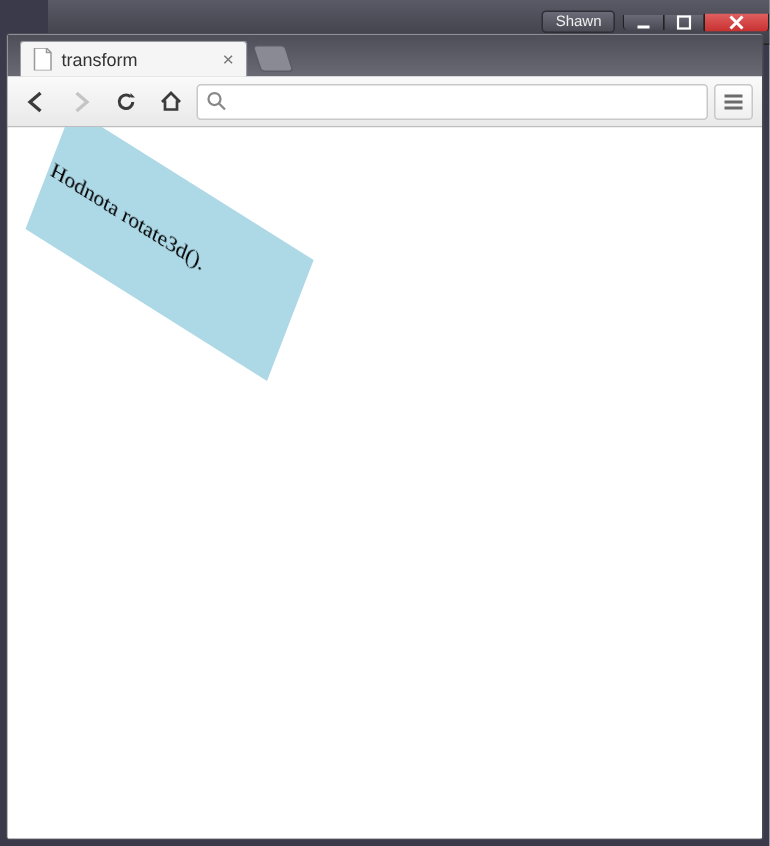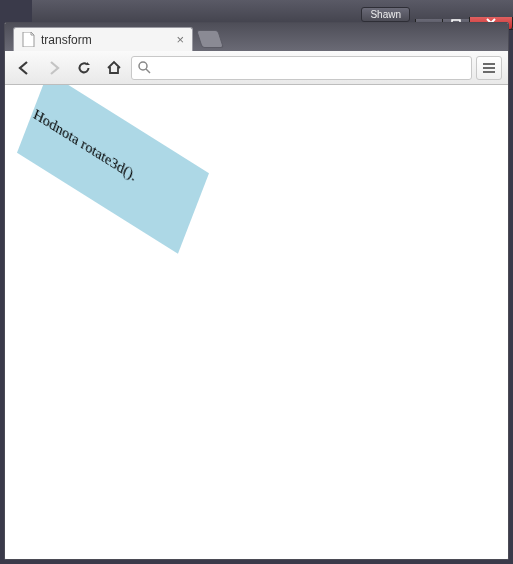--- a/index.html
+++ b/index.html
@@ -11,21 +11,21 @@
     width: 513px;
     height: 564px;
     overflow: hidden;
     position: relative;
   }
   .titlebar {
     height: 30px;
     background: linear-gradient(#5a5a66, #3e3e48);
     display: flex;
     justify-content: flex-end;
-    align-items: flex-end;
+    align-items: center;
     border-bottom: 1px solid #222;
     margin-left: 32px;
   }
   .userbadge {
     align-self: center;
     margin-right: 6px;
     background: linear-gradient(#6b6b78, #4b4b55);
     color: #eee;
     font-size: 10px;
     padding: 1px 8px;
@@ -61,21 +61,21 @@
   .tabstrip {
     height: 28px;
     background: linear-gradient(#4e4e58, #6a6a75);
     display: flex;
     align-items: flex-end;
     padding-left: 8px;
   }
   .tab {
     background: #f5f5f5;
     height: 24px;
-    width: 180px;
+    width: 152px;
     border: 1px solid #9a9aa2;
     border-bottom: none;
     border-radius: 3px 3px 0 0;
     display: flex;
     align-items: center;
     padding: 0 8px;
     gap: 6px;
     font-size: 12px;
     color: #333;
     position: relative;

